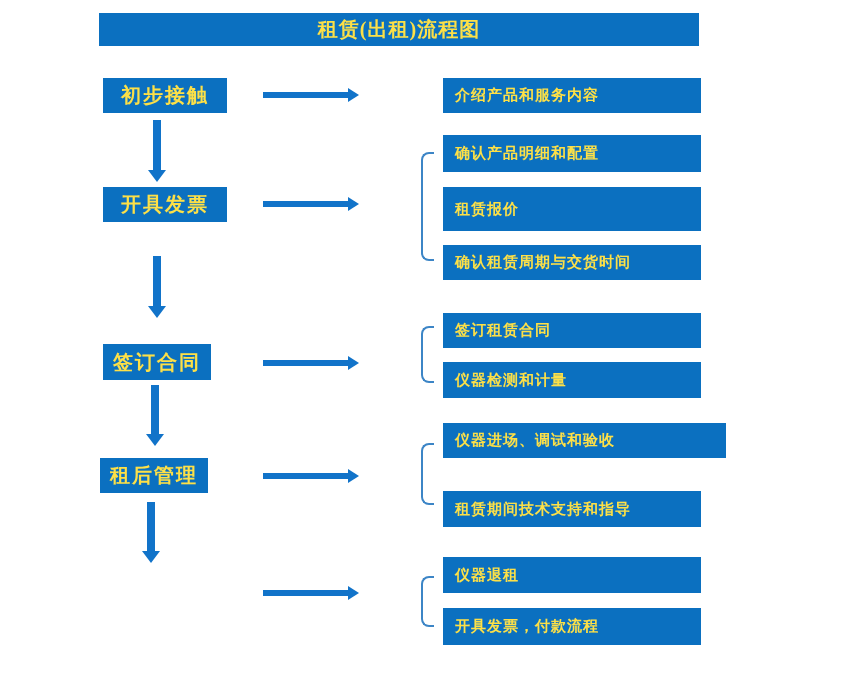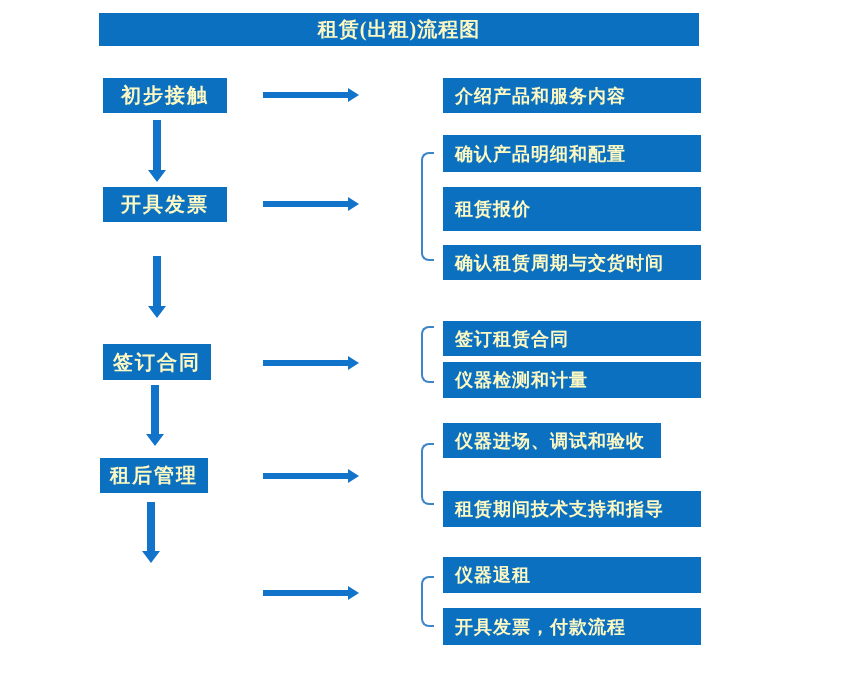--- a/index.html
+++ b/index.html
@@ -6,37 +6,37 @@
   .canvas{
     position:relative;
     width:844px;height:688px;
     background:#ffffff;
     font-family:"Liberation Serif", serif;
     overflow:hidden;
   }
   .blue-box{
     position:absolute;
     background:#0b70c0;
-    color:#fef9c3;
+    color:#fde047;
     font-weight:bold;
     box-sizing:border-box;
   }
   .title-bar{
     left:99px;top:13px;width:600px;height:33px;
     display:flex;align-items:center;justify-content:center;
     font-size:20px;letter-spacing:1px;
   }
   .stage{
     display:flex;align-items:center;justify-content:center;
     font-size:20px;letter-spacing:2px;
   }
   .out{
     display:flex;align-items:center;
     padding-left:12px;
-    font-size:18px;letter-spacing:1px;
+    font-size:15px;letter-spacing:1px;
   }
   
   .harrow{position:absolute;width:96px;height:14px;}
   .harrow .shaft{position:absolute;left:0;top:4px;width:85px;height:6px;background:#1173c9;}
   .harrow .head{
     position:absolute;left:85px;top:0;width:0;height:0;
     border-left:11px solid #1173c9;
     border-top:7px solid transparent;
     border-bottom:7px solid transparent;
   }
@@ -130,28 +130,28 @@
   <div class="blue-box out" style="left:443px;top:135px;width:258px;height:37px;">
     <span>确认产品明细和配置</span>
   </div>
   <div class="blue-box out" style="left:443px;top:187px;width:258px;height:44px;">
     <span>租赁报价</span>
   </div>
   <div class="blue-box out" style="left:443px;top:245px;width:258px;height:35px;">
     <span>确认租赁周期与交货时间</span>
   </div>
 
-  <div class="blue-box out" style="left:443px;top:313px;width:258px;height:35px;margin-top:8px;">
+  <div class="blue-box out" style="left:443px;top:313px;width:258px;height:35px;">
     <span>签订租赁合同</span>
   </div>
   <div class="blue-box out" style="left:443px;top:362px;width:258px;height:36px;">
     <span>仪器检测和计量</span>
   </div>
 
-  <div class="blue-box out" style="left:443px;top:423px;width:218px;height:35px;">
+  <div class="blue-box out" style="left:443px;top:423px;width:283px;height:35px;">
     <span>仪器进场、调试和验收</span>
   </div>
   <div class="blue-box out" style="left:443px;top:491px;width:258px;height:36px;">
     <span>租赁期间技术支持和指导</span>
   </div>
 
   <div class="blue-box out" style="left:443px;top:557px;width:258px;height:36px;">
     <span>仪器退租</span>
   </div>
   <div class="blue-box out" style="left:443px;top:608px;width:258px;height:37px;">

